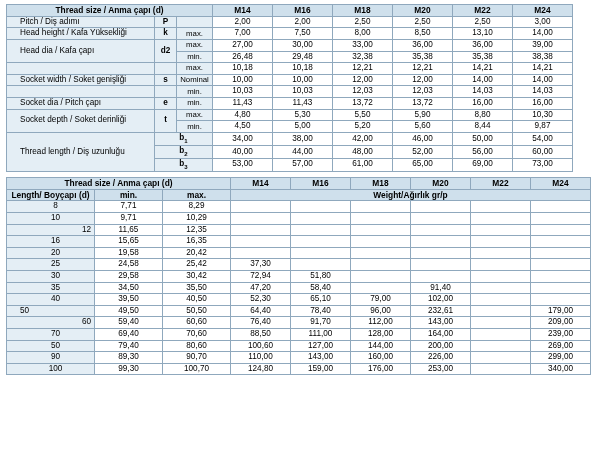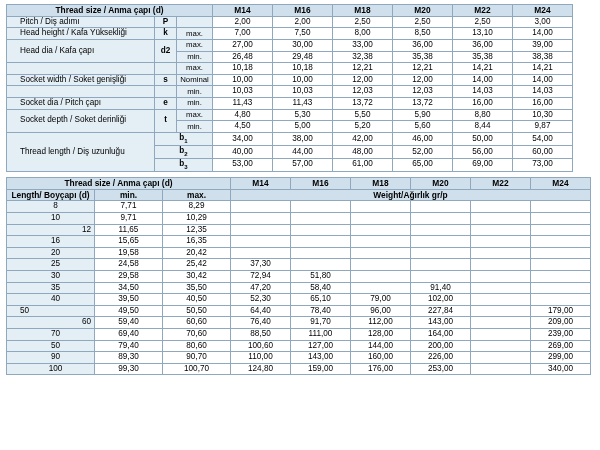--- a/index.html
+++ b/index.html
@@ -367,21 +367,21 @@
         <td class="val"></td>
         <td class="val"></td>
       </tr>
       <tr>
         <td class="lbl" style="text-align:left">50</td>
         <td class="val">49,50</td>
         <td class="val">50,50</td>
         <td class="val">64,40</td>
         <td class="val">78,40</td>
         <td class="val">96,00</td>
-        <td class="val">227,84</td>
+        <td class="val">232,61</td>
         <td class="val"></td>
         <td class="val">179,00</td>
       </tr>
       <tr>
         <td class="lbl" style="text-align:right">60</td>
         <td class="val">59,40</td>
         <td class="val">60,60</td>
         <td class="val">76,40</td>
         <td class="val">91,70</td>
         <td class="val">112,00</td>

